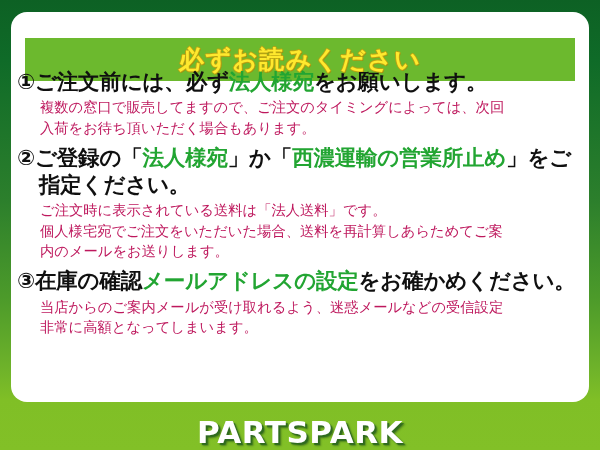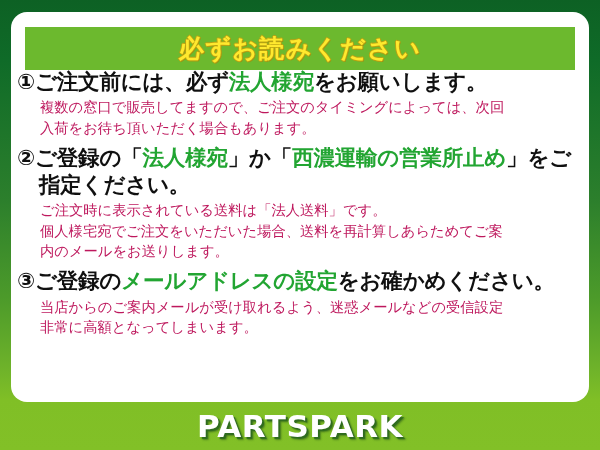--- a/index.html
+++ b/index.html
@@ -39,21 +39,21 @@
     width: 578px;
     height: 390px;
     background: #ffffff;
     border-radius: 16px;
   }
 
   
   .card-header {
     position: absolute;
     left: 14px;
-    top: 15px;
+    top: 26px;
     width: 550px;
     height: 43px;
     background: #6cb92e;
     display: flex;
     align-items: center;
     justify-content: center;
   }
 
   .card-header-title {
     font-size: 25px;
@@ -112,21 +112,21 @@
   .section-note div { white-space: nowrap; }
 
   
   .card-footer {
     position: absolute;
     left: 0;
     top: 402px;
     width: 600px;
     height: 48px;
     display: flex;
-    align-items: center;
+    align-items: flex-end;
     justify-content: center;
   }
 
   .brand-wordmark {
     font-family: "DejaVu Sans", "Liberation Sans", sans-serif;
     font-size: 31px;
     font-weight: bold;
     color: #ffffff;
     letter-spacing: 0.5px;
     text-shadow: 2px 2px 1px #2f6b1f, 3px 3px 2px rgba(30,70,20,.45);
@@ -161,21 +161,21 @@
         </div>
         <div class="section-note">
           <div>ご注文時に表示されている送料は「法人送料」です。</div>
           <div>個人様宅宛でご注文をいただいた場合、送料を再計算しあらためてご案</div>
           <div>内のメールをお送りします。</div>
         </div>
       </div>
 
       <div class="notice-section">
         <div class="section-heading">
-          <span>③</span><span>ご登録の</span><span class="hl">メールアドレスの設定</span><span>をお確かめください。</span>
+          <span>③</span><span>在庫の確認</span><span class="hl">メールアドレスの設定</span><span>をお確かめください。</span>
         </div>
         <div class="section-note">
           <div>当店からのご案内メールが受け取れるよう、迷惑メールなどの受信設定</div>
           <div>非常に高額となってしまいます。</div>
         </div>
       </div>
 
     </div>
   </div>
 

